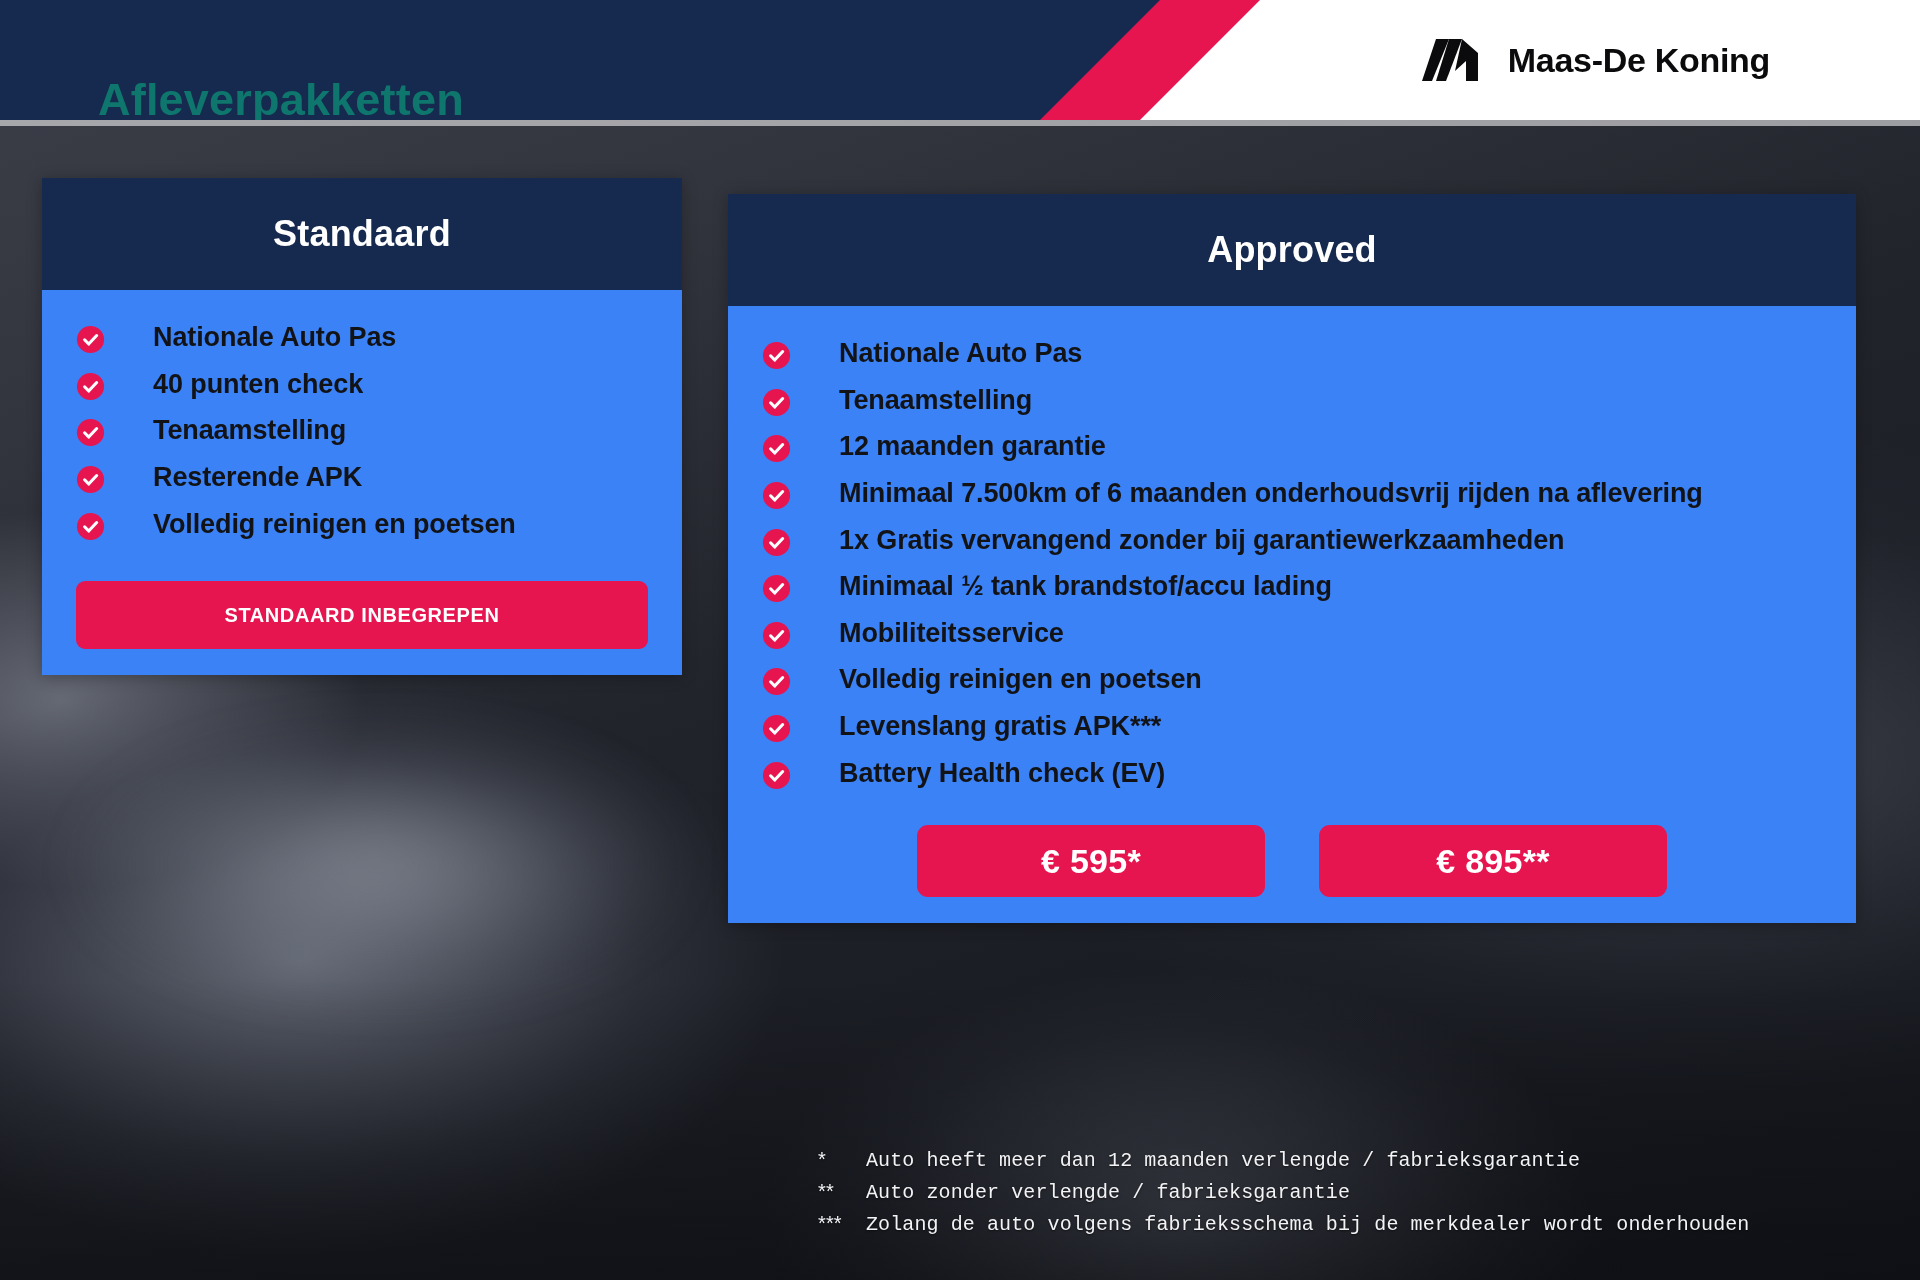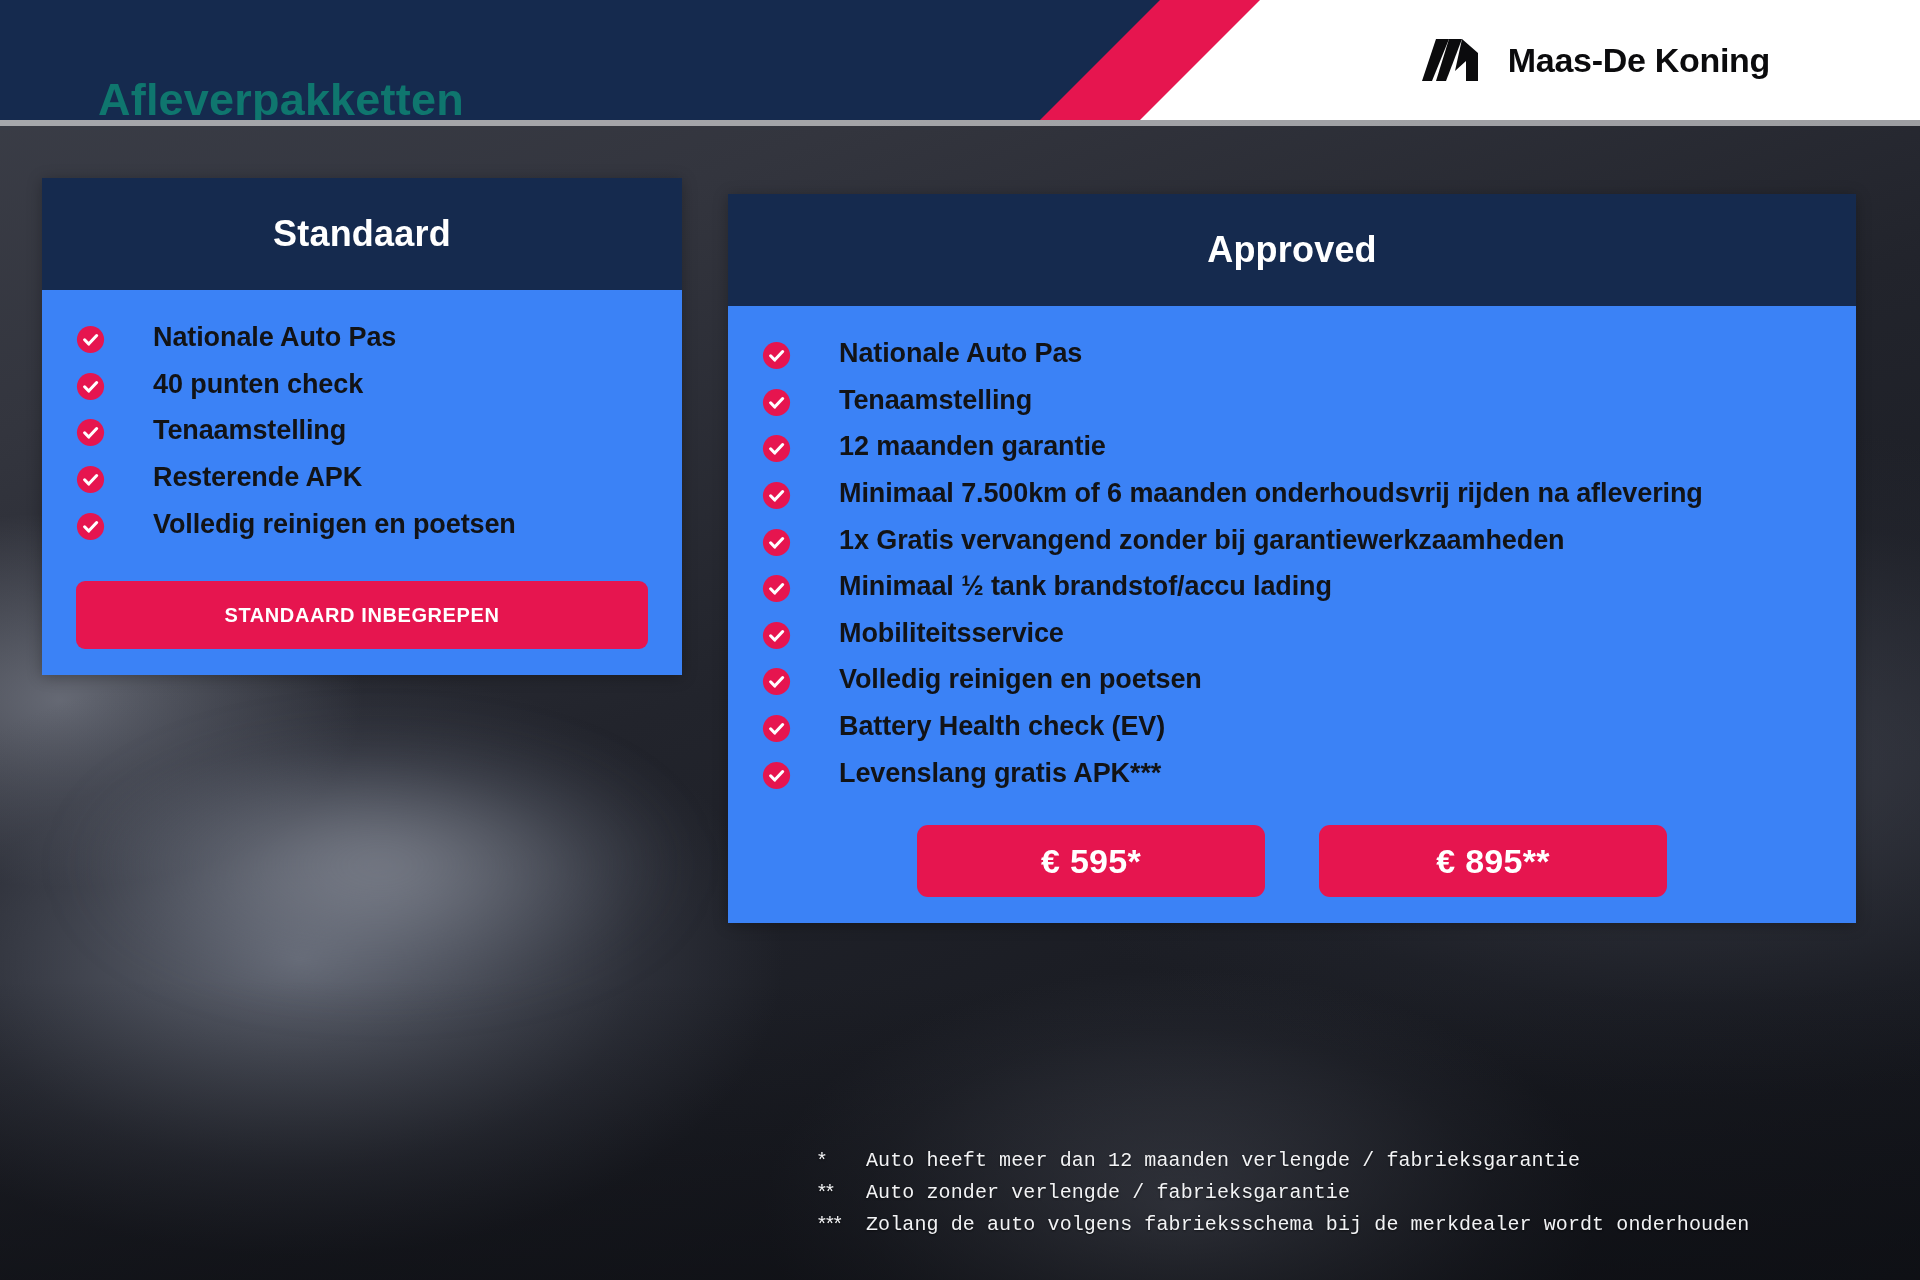--- a/index.html
+++ b/index.html
@@ -367,28 +367,28 @@
               <circle cx="16" cy="16" r="15" fill="#e6154f"></circle>
               <path d="M9.5 16.3 L14 21 L22.8 11.6" stroke="#ffffff" stroke-width="3.4" stroke-linecap="round" stroke-linejoin="round" fill="none"></path>
             </svg>
             <span class="feature-text">Volledig reinigen en poetsen</span>
           </li>
           <li class="feature-item">
             <svg viewBox="0 0 32 32" class="check-icon">
               <circle cx="16" cy="16" r="15" fill="#e6154f"></circle>
               <path d="M9.5 16.3 L14 21 L22.8 11.6" stroke="#ffffff" stroke-width="3.4" stroke-linecap="round" stroke-linejoin="round" fill="none"></path>
             </svg>
+            <span class="feature-text">Levenslang gratis APK***</span>
+          </li>
+          <li class="feature-item">
+            <svg viewBox="0 0 32 32" class="check-icon">
+              <circle cx="16" cy="16" r="15" fill="#e6154f"></circle>
+              <path d="M9.5 16.3 L14 21 L22.8 11.6" stroke="#ffffff" stroke-width="3.4" stroke-linecap="round" stroke-linejoin="round" fill="none"></path>
+            </svg>
             <span class="feature-text">Battery Health check (EV)</span>
-          </li>
-          <li class="feature-item">
-            <svg viewBox="0 0 32 32" class="check-icon">
-              <circle cx="16" cy="16" r="15" fill="#e6154f"></circle>
-              <path d="M9.5 16.3 L14 21 L22.8 11.6" stroke="#ffffff" stroke-width="3.4" stroke-linecap="round" stroke-linejoin="round" fill="none"></path>
-            </svg>
-            <span class="feature-text">Levenslang gratis APK***</span>
           </li>
         </ul>
       <div class="price-row" id="approved-price-row">
           <button class="btn btn-price">€ 595*</button>
           <button class="btn btn-price">€ 895**</button>
         </div>
     </div>
   </div>
 
   <div class="footnotes" id="footnotes">

